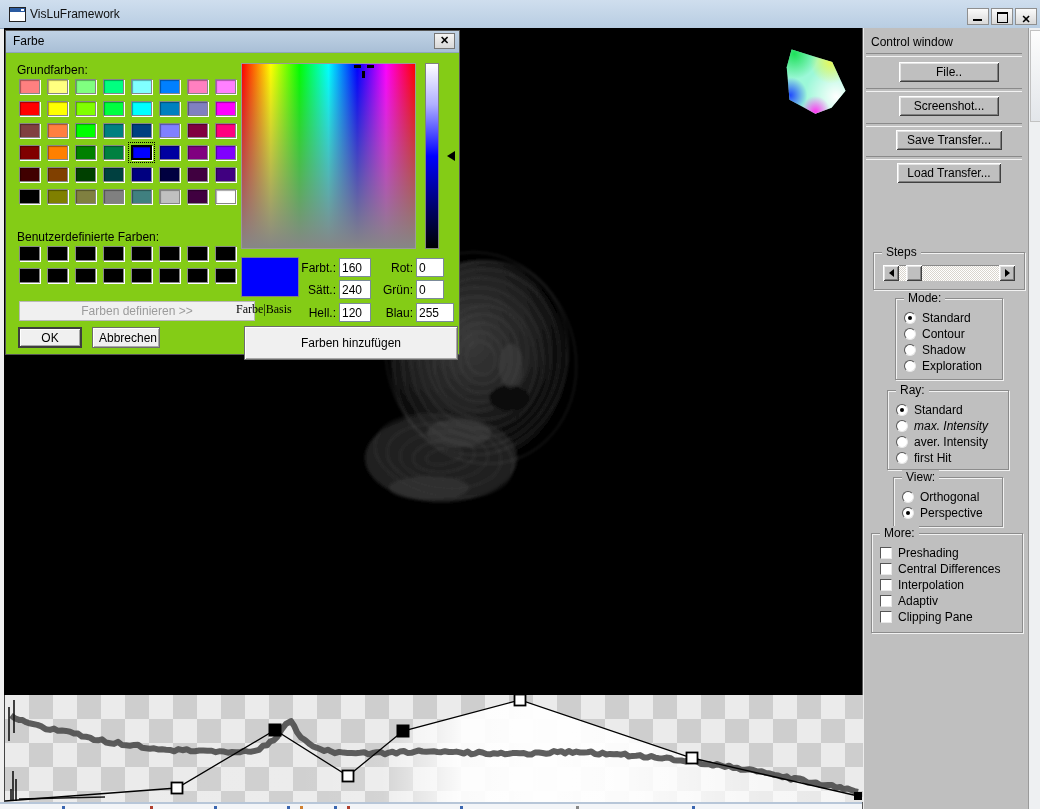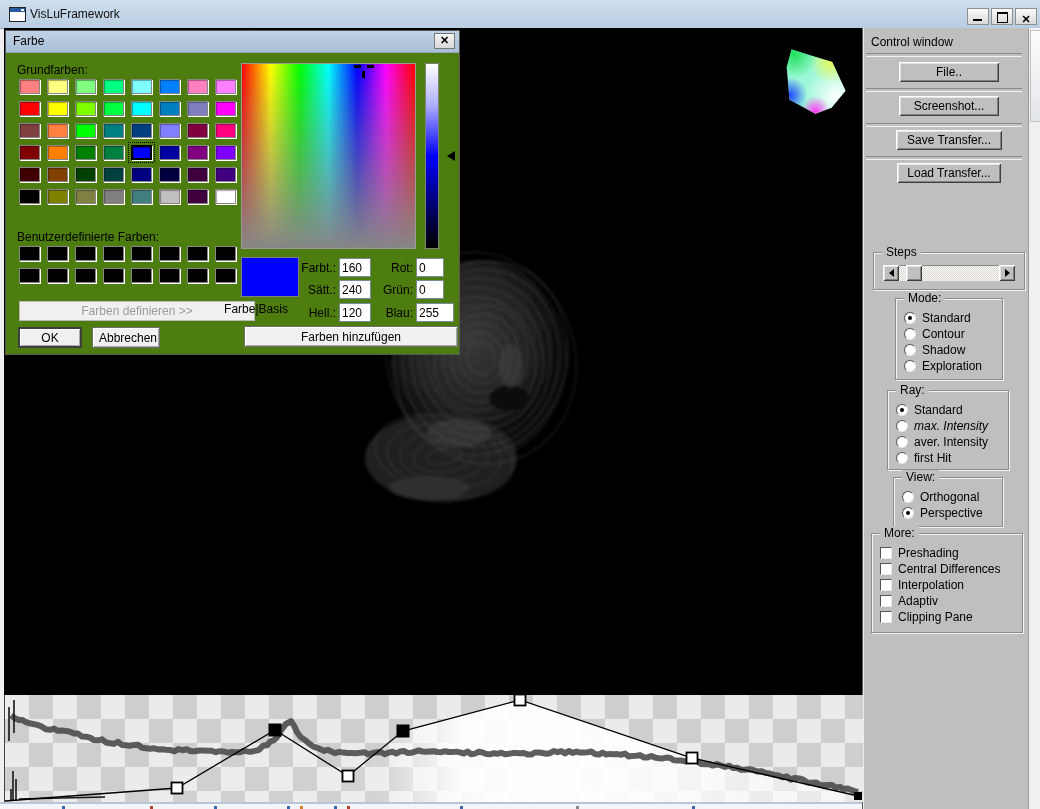--- a/index.html
+++ b/index.html
@@ -27,40 +27,40 @@
     background:
       radial-gradient(55% 55% at 22% 16%, #1ee05a 0%, rgba(30,224,90,0) 62%),
       radial-gradient(52% 52% at 74% 26%, #eaf855 0%, rgba(234,248,85,0) 58%),
       radial-gradient(42% 42% at 16% 72%, #1f49ff 0%, rgba(31,73,255,0) 58%),
       radial-gradient(34% 34% at 52% 94%, #ff3af2 0%, rgba(255,58,242,0) 62%),
       radial-gradient(65% 65% at 82% 74%, #ffffff 0%, rgba(255,255,255,0) 70%),
       #9cf8d8;
     clip-path:polygon(18% 10%,76% 27%,95% 66%,75% 89%,52% 97%,15% 78%,11% 34%);}
 
   
-  #farbe-dialog{left:5px;top:30px;width:455px;height:325px;background:#4d7c0f;
+  #farbe-dialog{left:5px;top:30px;width:455px;height:325px;background:#84cc16;
     border:1px solid #565656;box-sizing:border-box;}
   #dlg-titlebar{left:0;top:0;right:0;height:21px;
     background:linear-gradient(#c0d2e5,#a9bfd6);border-bottom:1px solid #8fa6bd;}
   #dlg-title{left:7px;top:0;height:21px;line-height:21px;font-size:12px;color:#000;}
   #dlg-close{right:4px;top:2px;width:21px;height:16px;background:linear-gradient(#f4f4f4,#d8d8d8);
     border:1px solid #777;box-sizing:border-box;text-align:center;font-size:11px;font-weight:bold;line-height:13px;}
   .lbl{font-size:12px;white-space:nowrap;}
   .swatch{position:absolute;width:21px;height:15px;box-sizing:border-box;border:1px solid #868686;
     box-shadow:1px 1px 0 #fff, inset 1px 1px 1px rgba(0,0,0,.35);}
   .swatch.selected{border:2px solid #000;outline:1px dotted #000;outline-offset:2px;}
   #gradient-field{left:235px;top:32px;width:175px;height:186px;border:1px solid #9a9a9a;box-sizing:border-box;
     background:linear-gradient(to bottom, rgba(134,134,134,0) 0%, #868686 100%),
       linear-gradient(to right,#f00 0%,#ff0 16.6%,#0f0 33.3%,#0ff 50%,#00f 66.6%,#f0f 83.3%,#f00 100%);}
   .xhair{position:absolute;background:#000;}
   #lum-bar{left:419px;top:32px;width:14px;height:186px;border:1px solid #808080;box-sizing:border-box;
     background:linear-gradient(to bottom,#ffffff 0%,#b0b0ff 22%,#0000ff 50%,#000060 80%,#000000 100%);}
   #lum-arrow{left:436px;top:120px;width:0;height:0;border:5px solid transparent;border-right:8px solid #000;}
   #preview-swatch{left:235px;top:226px;width:58px;height:40px;border:1px solid #808080;box-sizing:border-box;}
-  #preview-label{left:216px;top:271px;width:68px;text-align:center;}
+  #preview-label{left:230px;top:271px;width:68px;font-family:Liberation Serif, serif;}
   .fld-lbl{position:absolute;width:48px;text-align:right;font-size:12px;}
   .num-input{position:absolute;height:19px;border:1px solid #7b8a99;background:#fff;
     font-family:"Liberation Sans",sans-serif;font-size:12px;padding:0 2px;box-sizing:border-box;}
   .dlg-btn{position:absolute;background:#f0f0f0;border:1px solid #6d6d6d;box-sizing:border-box;
     box-shadow:inset 1px 1px 0 #ffffff, inset -1px -1px 0 #a8a8a8;
     font-family:"Liberation Sans",sans-serif;font-size:12px;text-align:center;}
   .dlg-btn.default{border:2px solid #3e3e3e;}
   .dlg-btn:disabled,.dlg-btn.disabled{color:#9b9b9b;border-color:#b9b9b9;box-shadow:none;}
 
   
@@ -291,21 +291,21 @@
   <div class="fld-lbl" style="left:282px;top:275px;">Hell.:</div>
   <input class="num-input" style="left: 333px; top: 272px; width: 32px;" readonly="" value="120">
 
   <div class="fld-lbl" style="left:359px;top:230px;">Rot:</div>
   <input class="num-input" style="left: 410px; top: 227px; width: 28px;" readonly="" value="0">
   <div class="fld-lbl" style="left:359px;top:252px;">Grün:</div>
   <input class="num-input" style="left: 410px; top: 249px; width: 28px;" readonly="" value="0">
   <div class="fld-lbl" style="left:359px;top:275px;">Blau:</div>
   <input class="num-input" style="left: 410px; top: 272px; width: 38px;" readonly="" value="255">
 
-  <button class="dlg-btn" style="left:238px;top:295px;width:214px;height:21px;">Farben hinzufügen</button>
+  <button class="dlg-btn" style="left:238px;top:295px;width:214px;height:34px;">Farben hinzufügen</button>
 <div class="swatch" style="left: 13px; top: 48px; background: rgb(255, 128, 128);"></div>
     <div class="swatch" style="left: 41px; top: 48px; background: rgb(255, 255, 128);"></div>
     <div class="swatch" style="left: 69px; top: 48px; background: rgb(128, 255, 128);"></div>
     <div class="swatch" style="left: 97px; top: 48px; background: rgb(0, 255, 128);"></div>
     <div class="swatch" style="left: 125px; top: 48px; background: rgb(128, 255, 255);"></div>
     <div class="swatch" style="left: 153px; top: 48px; background: rgb(0, 128, 255);"></div>
     <div class="swatch" style="left: 181px; top: 48px; background: rgb(255, 128, 192);"></div>
     <div class="swatch" style="left: 209px; top: 48px; background: rgb(255, 128, 255);"></div>
     <div class="swatch" style="left: 13px; top: 70px; background: rgb(255, 0, 0);"></div>
     <div class="swatch" style="left: 41px; top: 70px; background: rgb(255, 255, 0);"></div>

